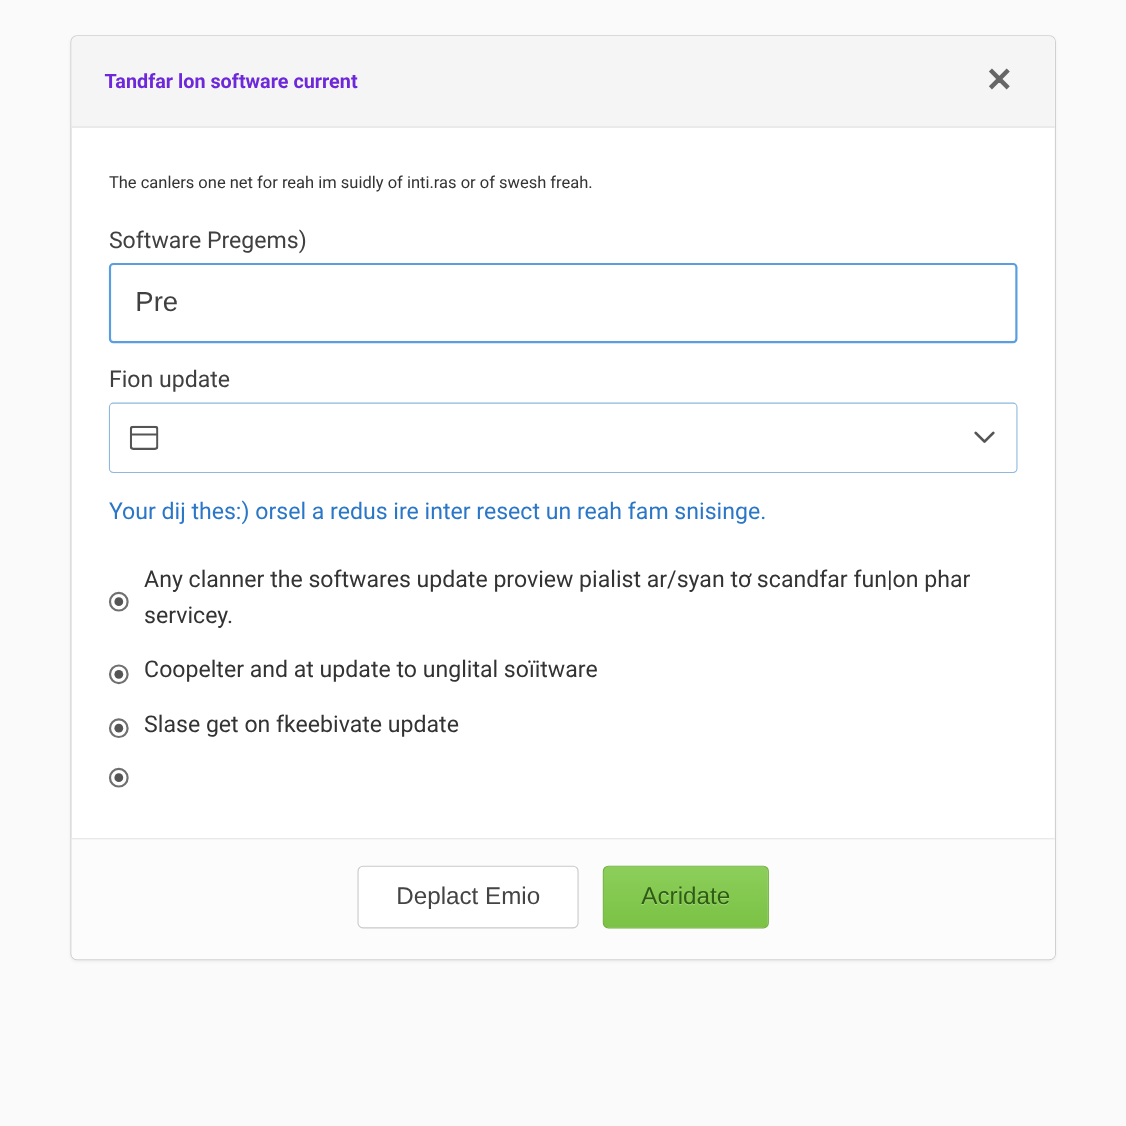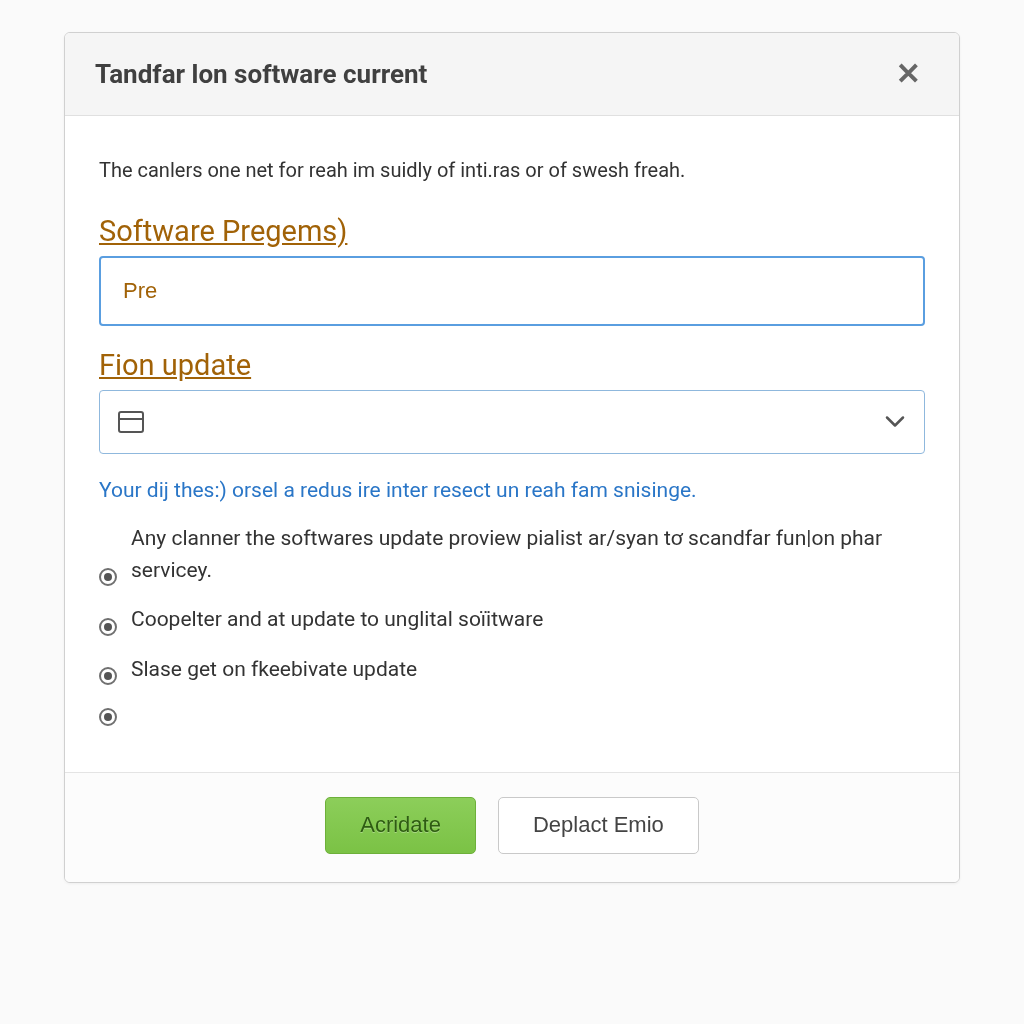--- a/index.html
+++ b/index.html
@@ -24,59 +24,58 @@
     }
     .dialog-header {
       background: #f5f5f5;
       border-bottom: 1px solid #e0e0e0;
       padding: 22px 30px;
       display: flex;
       justify-content: space-between;
       align-items: center;
     }
     .dialog-title {
-      font-size: 26px;
+      font-size: 18px;
       font-weight: 700;
-      color: #404040;
+      color: #6d28d9;
       text-align: center;
     }
     .close-icon {
       font-size: 30px;
       color: #666;
       cursor: pointer;
       line-height: 1;
       padding: 4px 8px;
       font-weight: 700;
     }
     .dialog-body {
       padding: 40px 34px 28px 34px;
     }
     .description {
-      font-size: 20px;
+      font-size: 15px;
       color: #333;
       margin-bottom: 30px;
       line-height: 1.4;
     }
     .field-group {
       margin-bottom: 22px;
     }
     .field-label {
-      font-size: 29px;
-      color: #a16207;
+      font-size: 21px;
+      color: #404040;
       margin-bottom: 8px;
       display: block;
-      text-decoration: underline;
     }
     .text-input {
       width: 100%;
       border: 2px solid #5a9ee0;
       border-radius: 4px;
       padding: 20px 22px;
-      font-size: 22px;
-      color: #a16207;
+      font-size: 25px;
+      color: #404040;
       outline: none;
       background: #fff;
     }
     .select-wrap {
       position: relative;
       width: 100%;
     }
     .select-input {
       width: 100%;
       border: 1px solid #8fb8dd;
@@ -98,31 +97,31 @@
       position: absolute;
       right: 20px;
       top: 50%;
       transform: translateY(-50%);
       color: #555;
     }
     .help-text {
       color: #2a76c7;
       font-size: 21px;
       margin-top: 16px;
-      margin-bottom: 18px;
+      margin-bottom: 32px;
       line-height: 1.4;
     }
     .radio-list {
       list-style: none;
       padding: 0;
       margin: 0;
     }
     .radio-item {
       display: flex;
-      align-items: flex-end;
+      align-items: center;
       gap: 14px;
       margin-bottom: 18px;
       font-size: 21px;
       color: #333;
       line-height: 1.5;
     }
     .radio-dot {
       flex: 0 0 auto;
       width: 18px;
       height: 18px;
@@ -226,17 +225,17 @@
         <span>Slase get on fkeebivate update</span>
       </li>
       <li class="radio-item">
         <span class="radio-dot"></span>
       </li>
     </ul>
 
   </div>
 
   <div class="dialog-footer">
+    <button class="btn btn-secondary">Deplact Emio</button>
     <button class="btn btn-primary">Acridate</button>
-    <button class="btn btn-secondary">Deplact Emio</button>
   </div>
 
 </div>
 
 </body></html>

